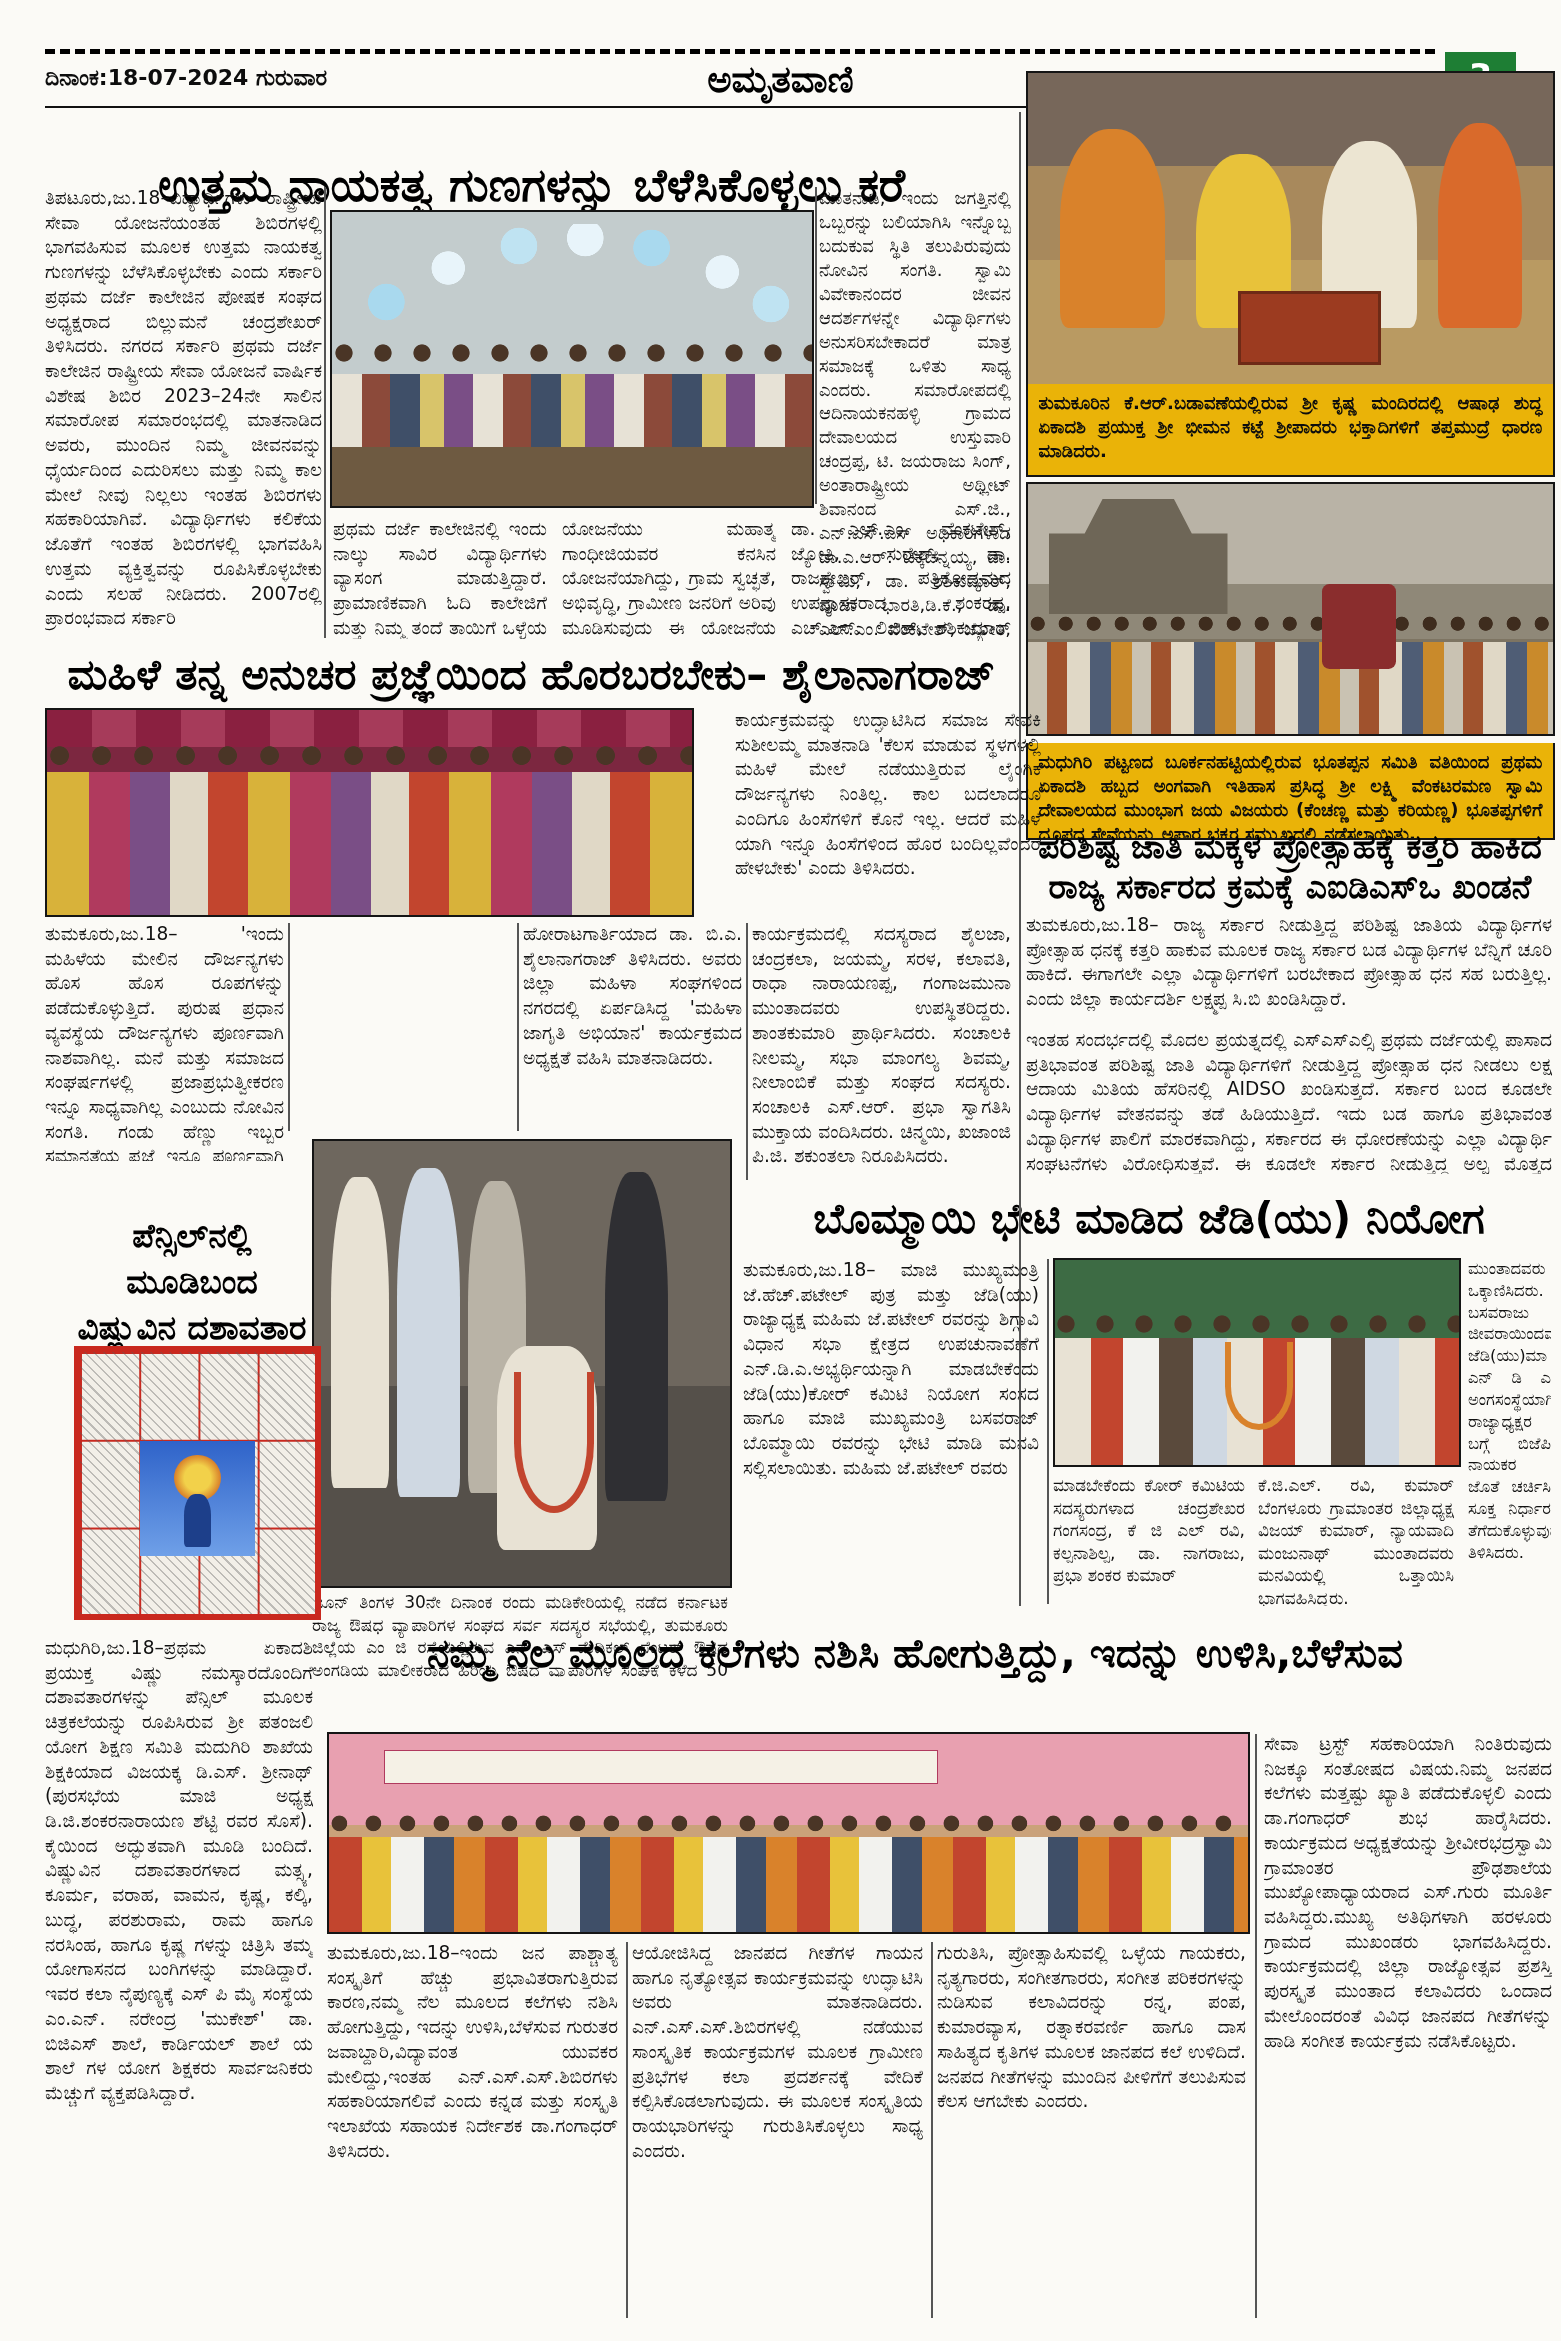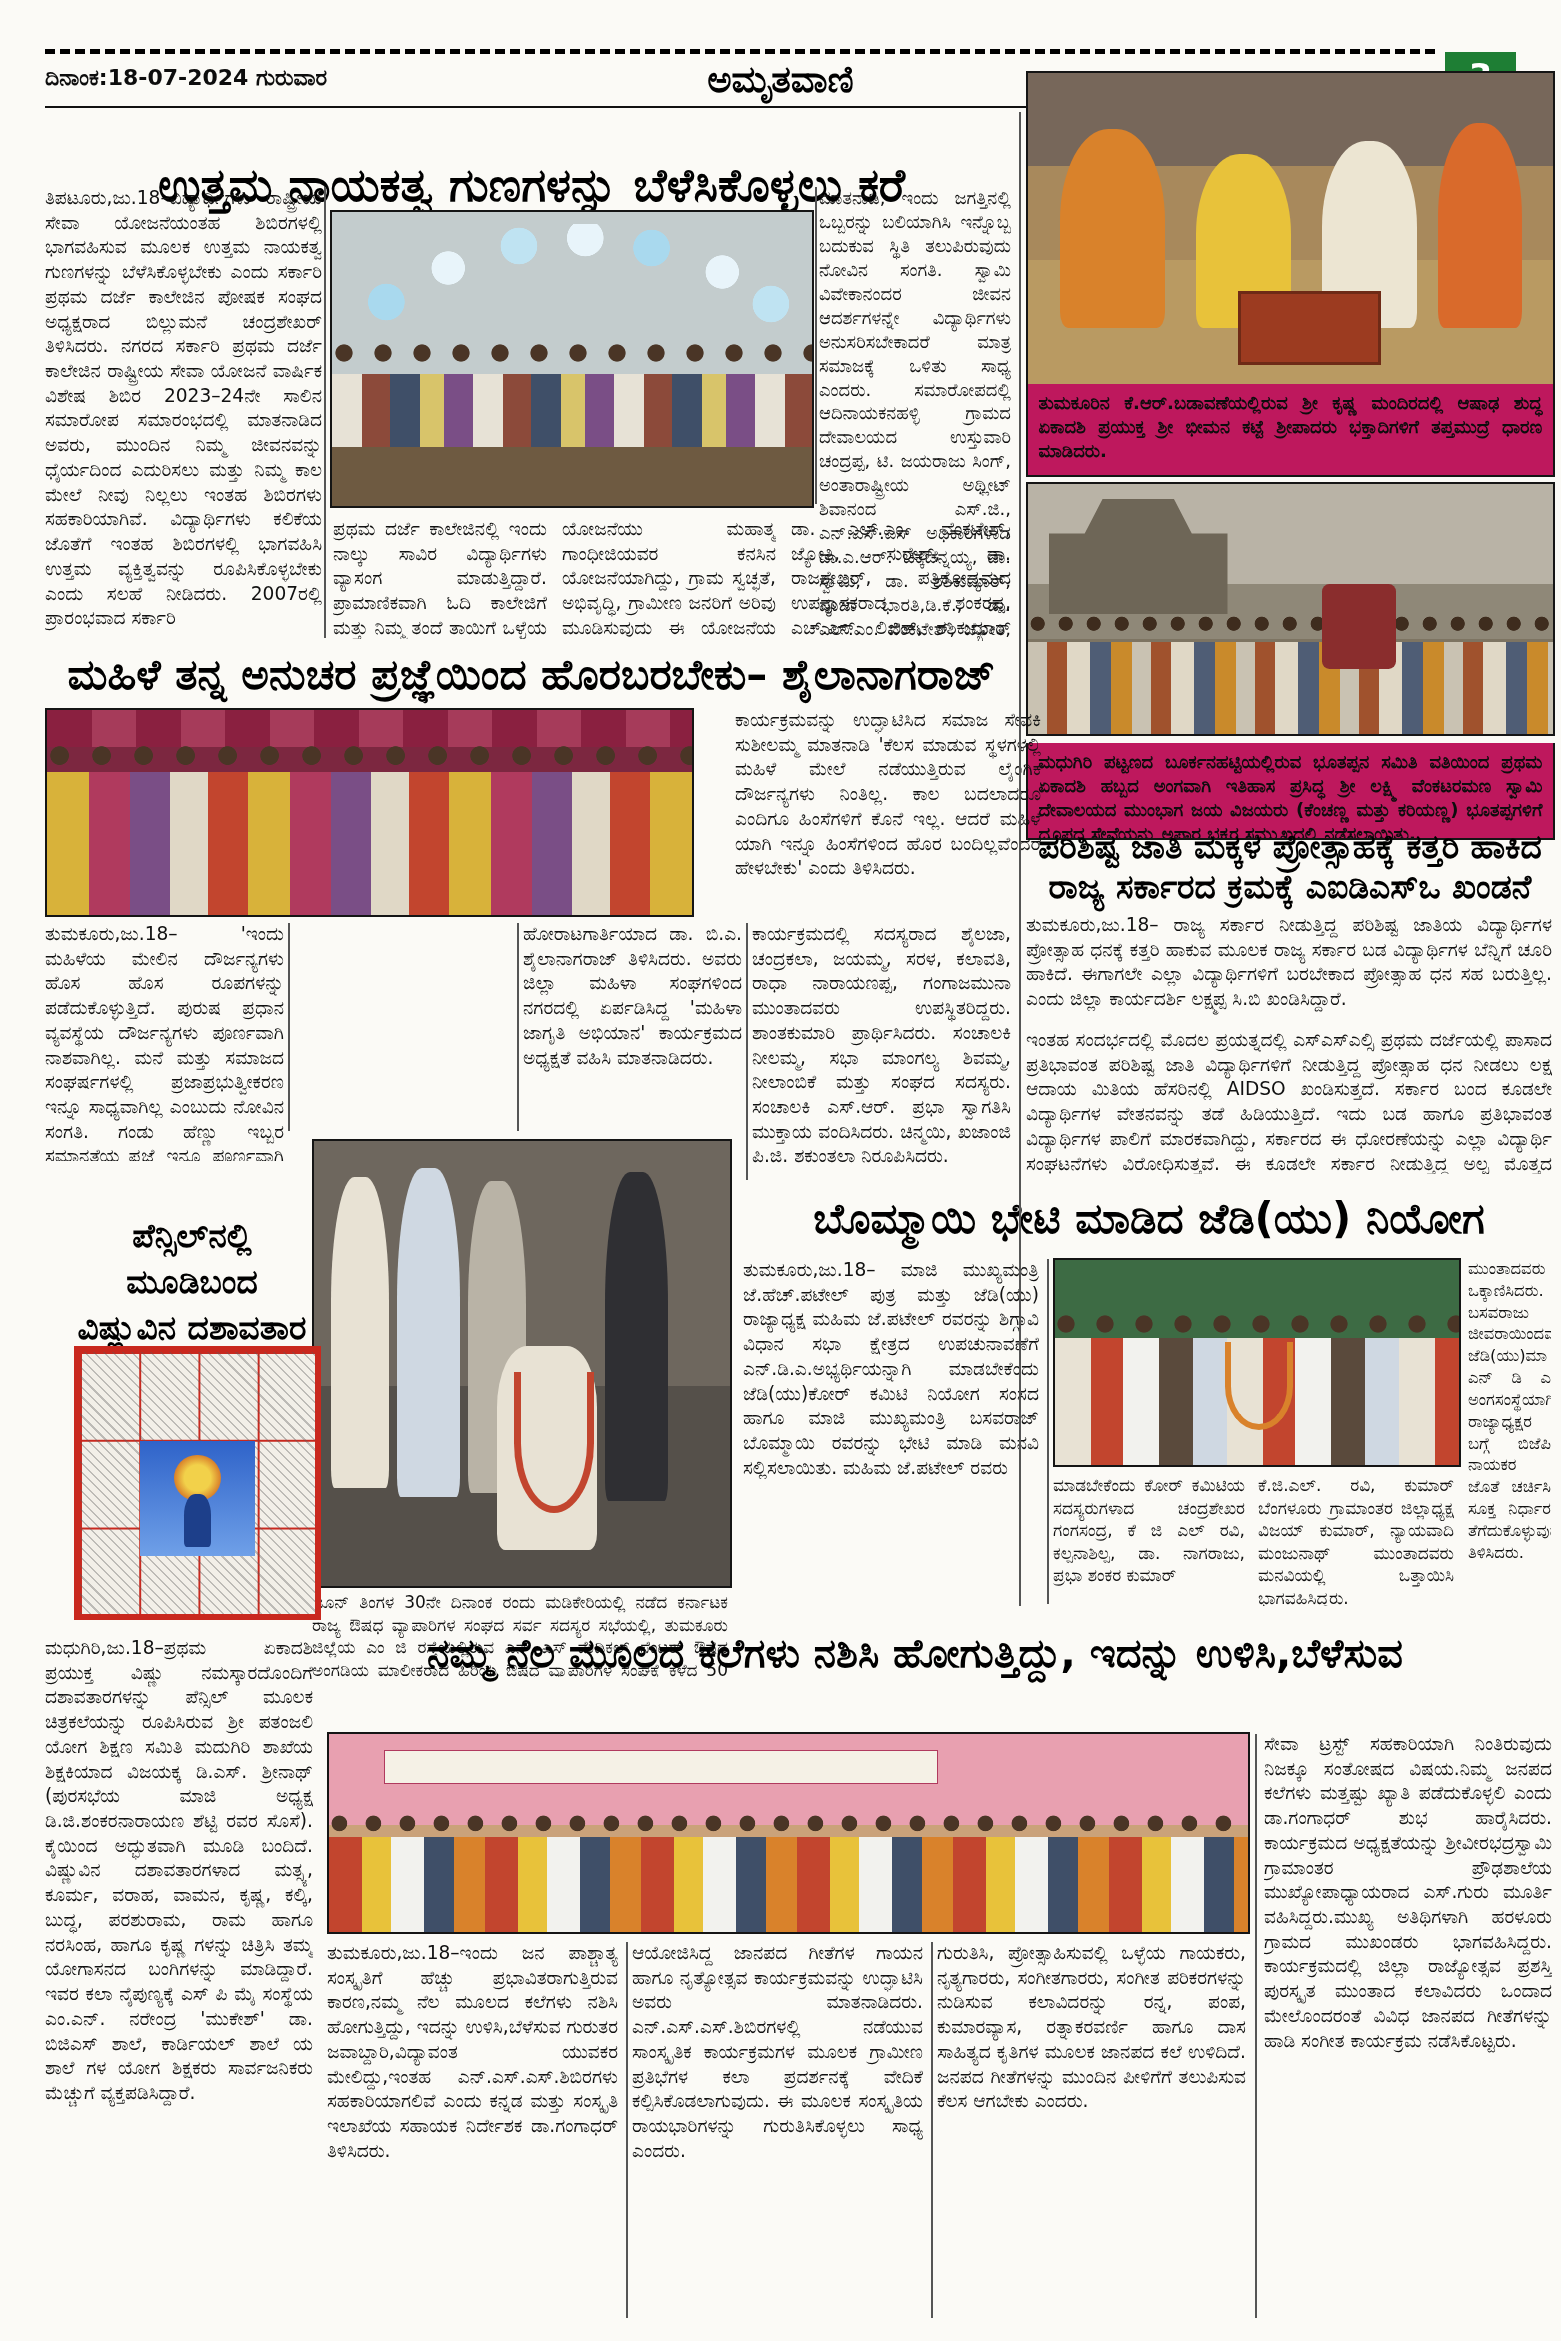--- a/index.html
+++ b/index.html
@@ -6,21 +6,21 @@
   #page{position:relative;width:1561px;height:2342px;background:#fbfaf6;margin:0 auto;
         font-family:"DejaVu Sans","Liberation Sans",sans-serif;color:#0d0d0d;overflow:hidden;}
   .abs{position:absolute;}
   .col{font-size:18.6px;line-height:1.33;text-align:justify;overflow:hidden;color:#111;}
   .cap{font-size:18px;line-height:1.32;font-weight:600;text-align:justify;overflow:hidden;}
   .hl{font-weight:bold;color:#000;text-align:center;letter-spacing:0;}
   .photo{border:2.2px solid #151515;overflow:hidden;background:#d8d4cc;}
   .ph-bg{position:absolute;inset:0;}
   .vr{width:1.5px;background:#555;}
   .hr{height:2.2px;background:#111;}
-  .capbox{border:2.2px solid #151515;border-top:none;background:#be185d;padding:7.4px 10.4px;}
+  .capbox{border:2.2px solid #151515;border-top:none;background:#eab308;padding:7.4px 10.4px;}
   .badge{background:#1e7e34;color:#fff;font-weight:bold;text-align:center;}
 </style>
 </head>
 <body>
 
 <div id="page">
 
   <div class="abs" style="left:45px;top:49px;width:1390px;border-top:5.2px dashed #000;"></div>
   <div class="abs" style="left:45px;top:65px;font-size:22px;font-weight:bold;">ದಿನಾಂಕ:18-07-2024 ಗುರುವಾರ</div>
   <div class="abs hl" style="left:0;right:0;top:58px;font-size:37px;">ಅಮೃತವಾಣಿ</div>

